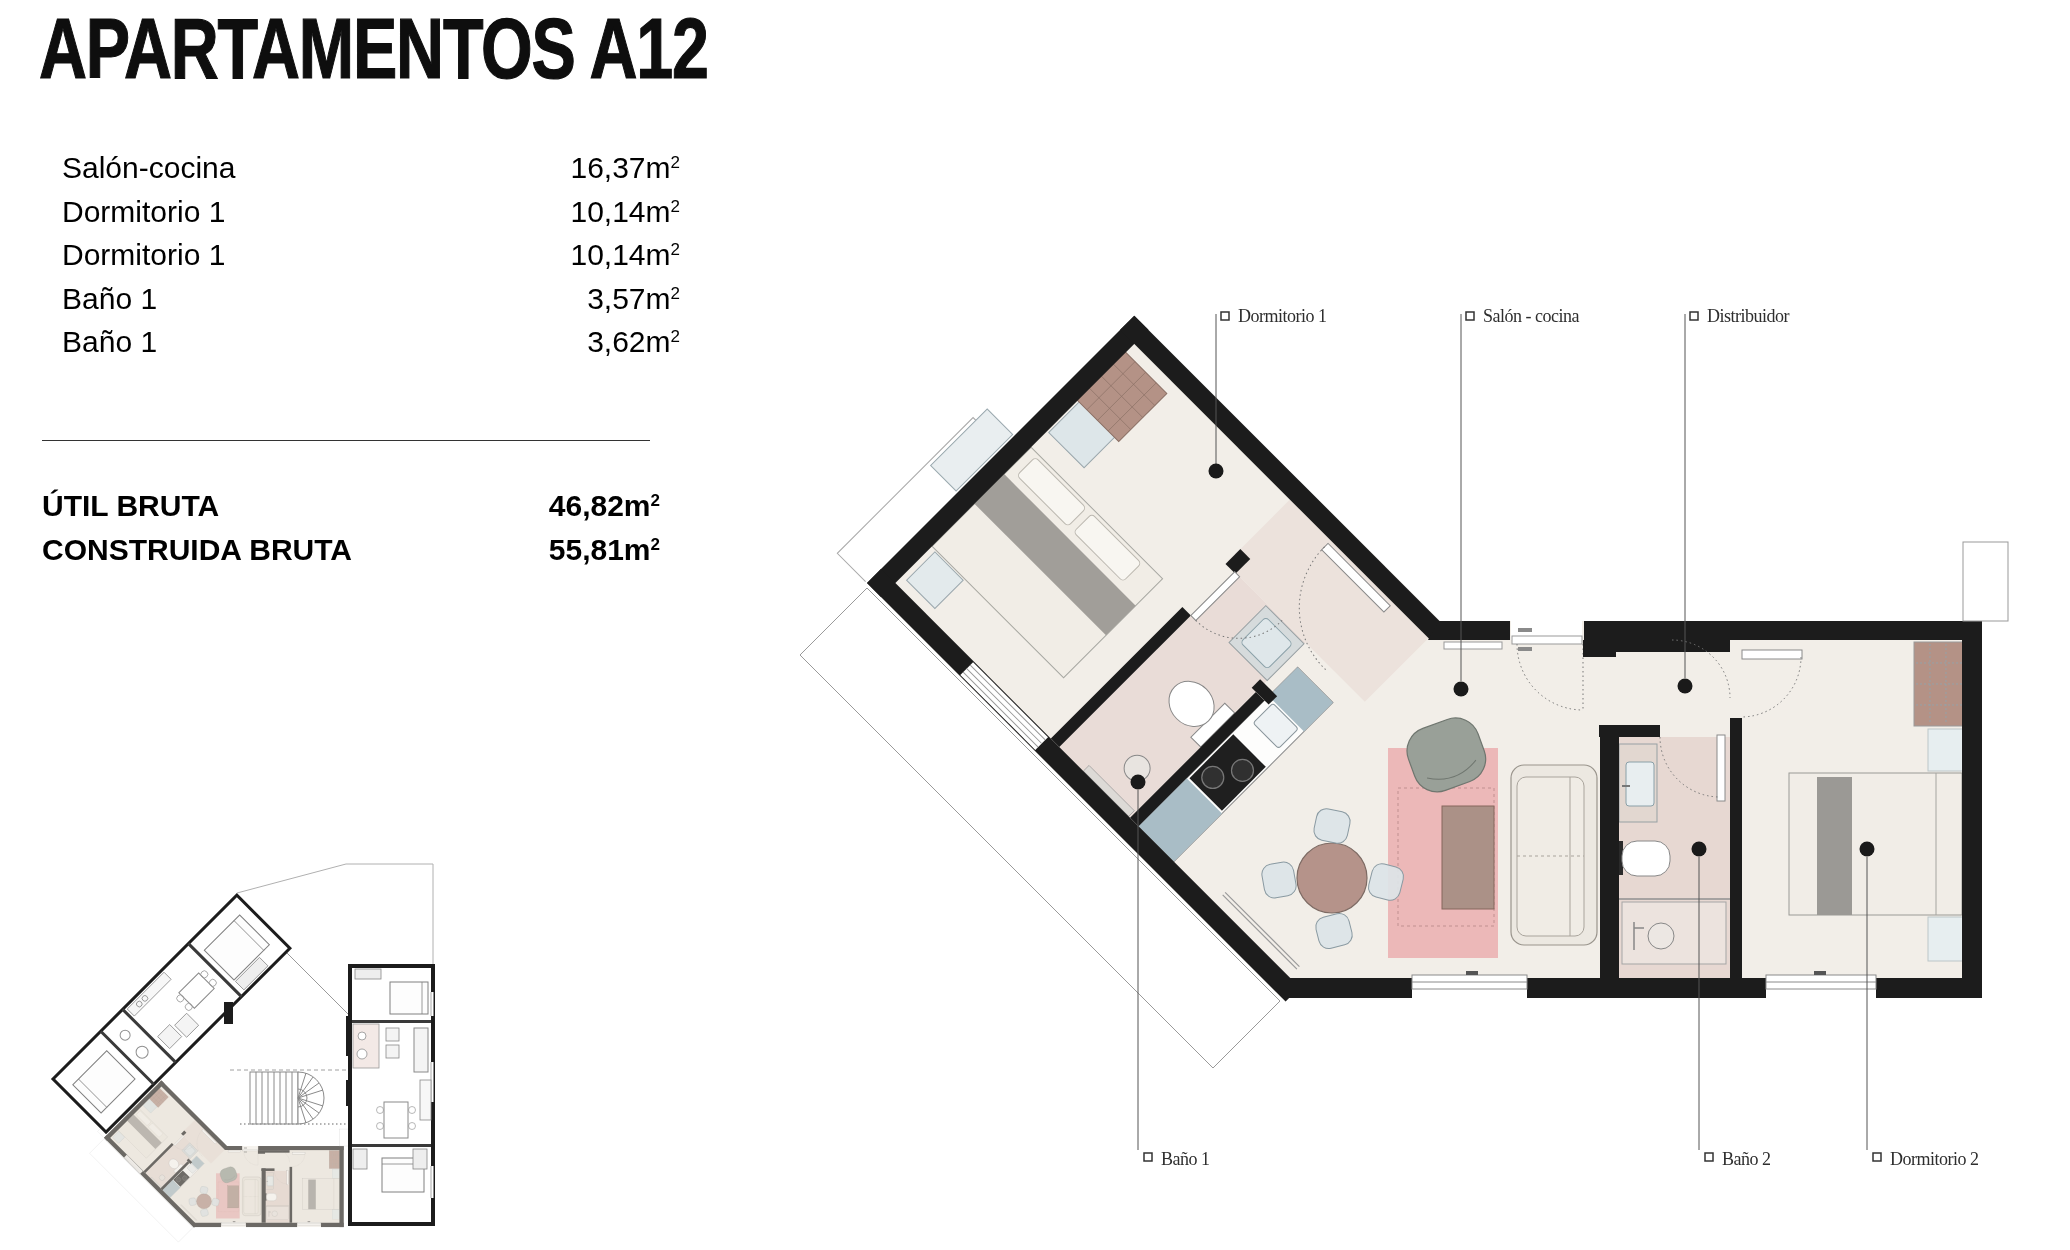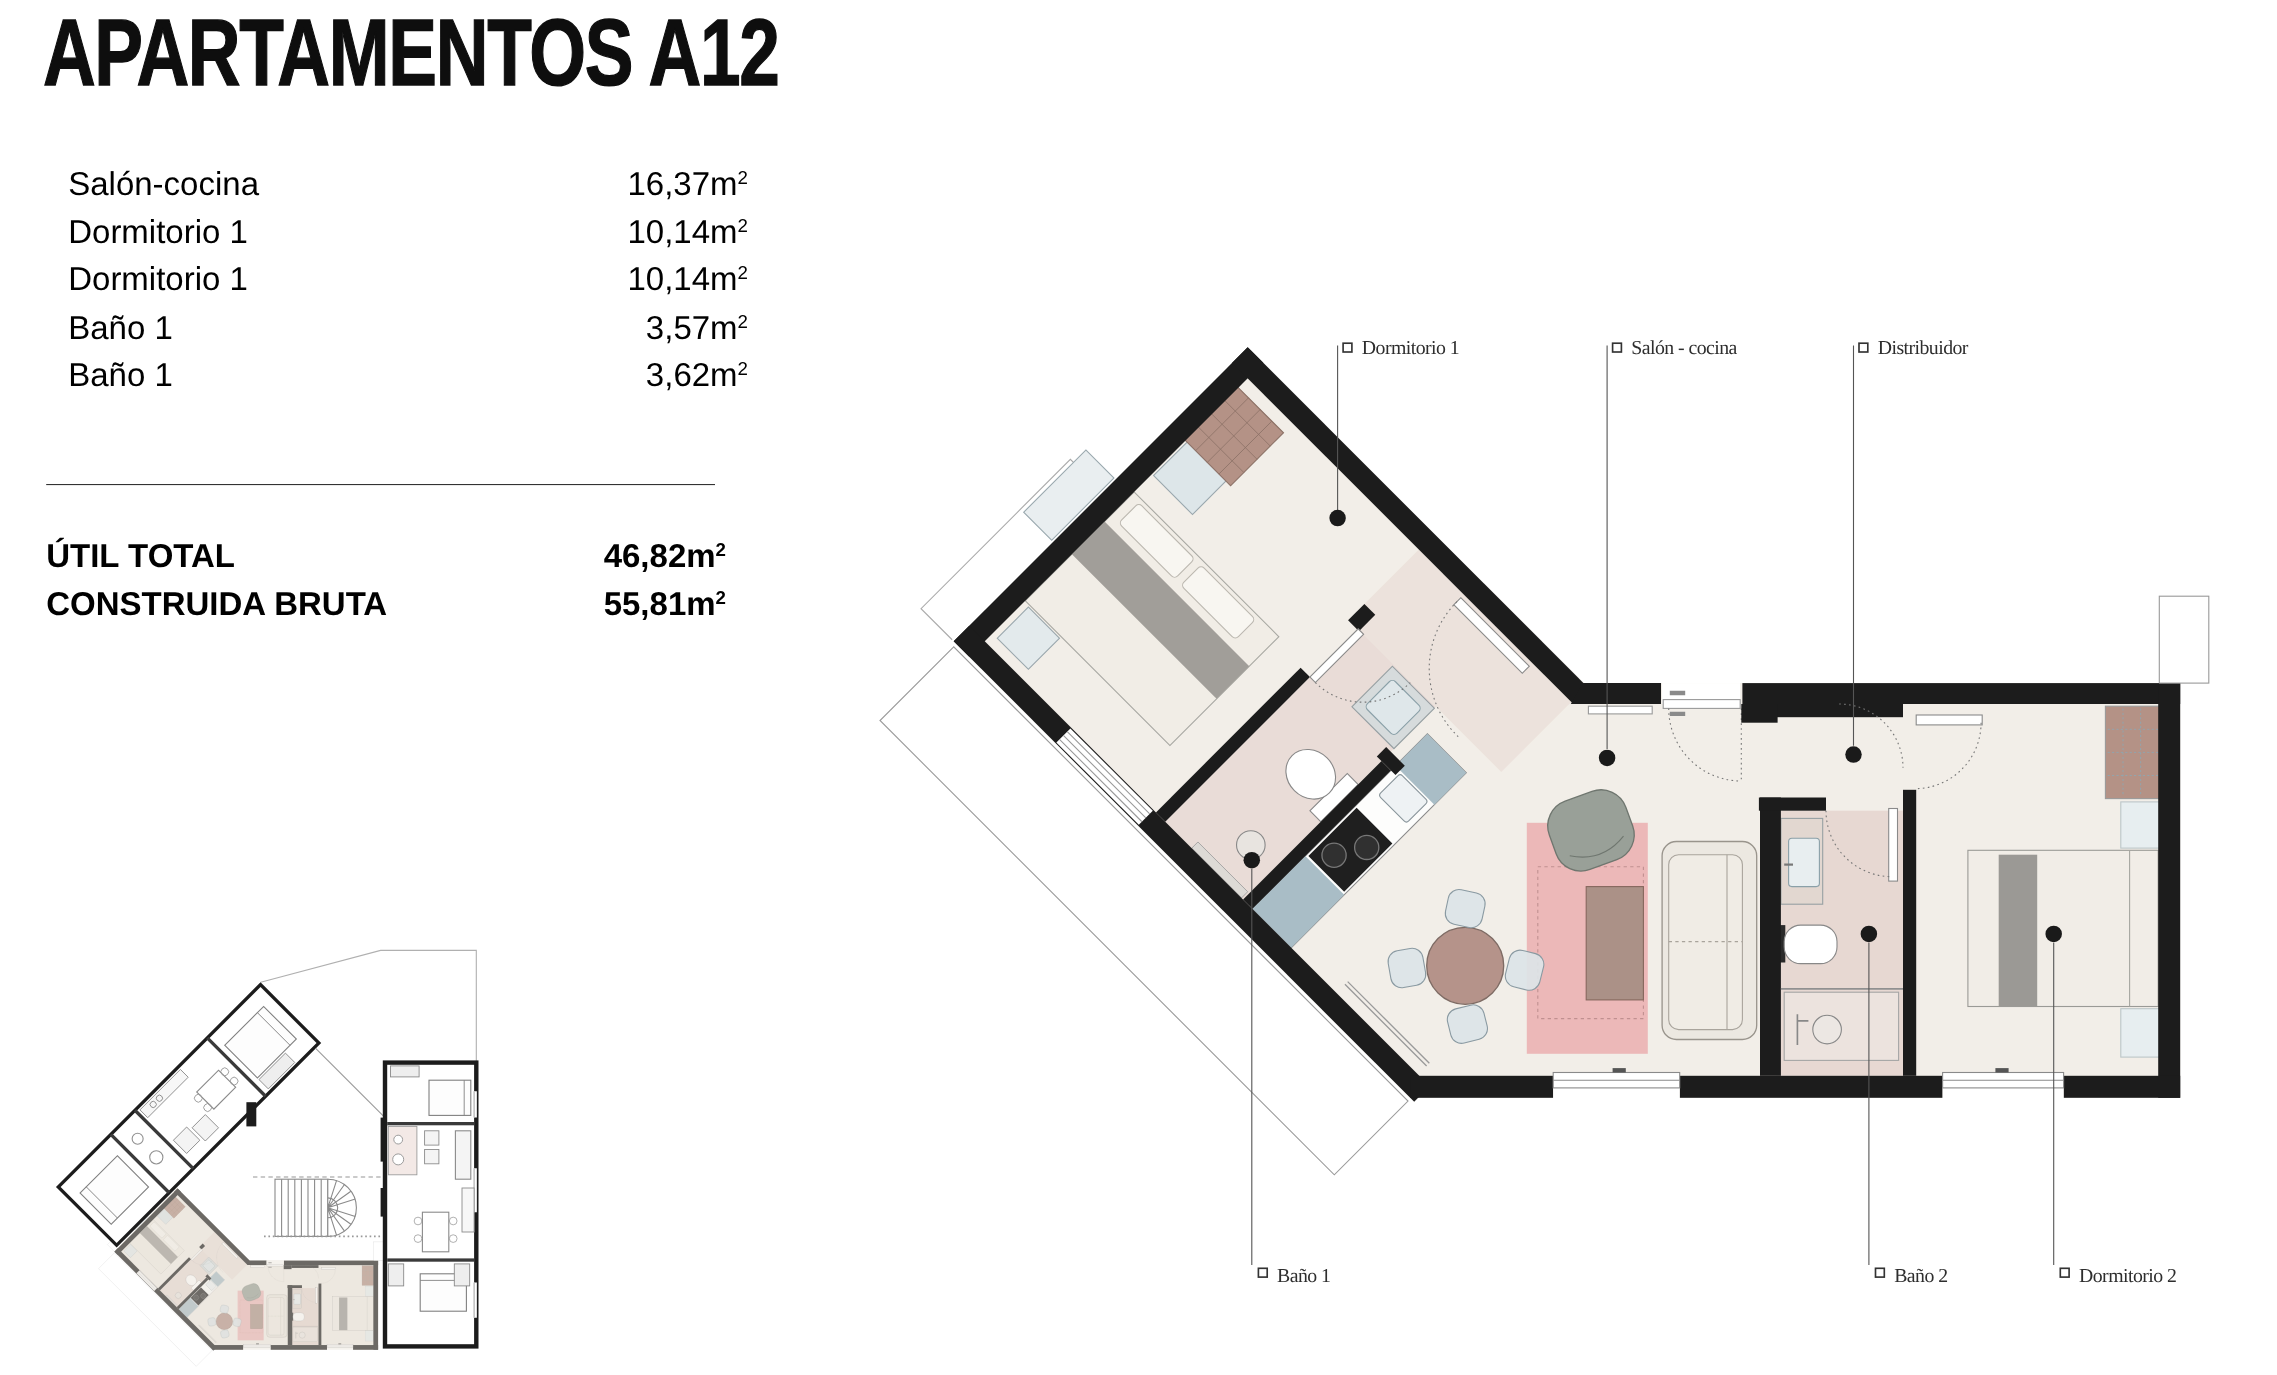--- a/index.html
+++ b/index.html
@@ -43,21 +43,21 @@
   <div class="row">
       <span>Baño 1</span>
       <span class="v">3,62m<sup>2</sup></span>
     </div>
 </div>
 
 <div class="divider"></div>
 
 <div class="totals">
   <div class="row">
-      <span>ÚTIL TOTAL</span>
+      <span>ÚTIL BRUTA</span>
       <span class="v">46,82m<sup>2</sup></span>
     </div>
   <div class="row">
       <span>CONSTRUIDA BRUTA</span>
       <span class="v">55,81m<sup>2</sup></span>
     </div>
 </div>
 
 <svg width="2070" height="1250" viewBox="0 0 2070 1250">
 

